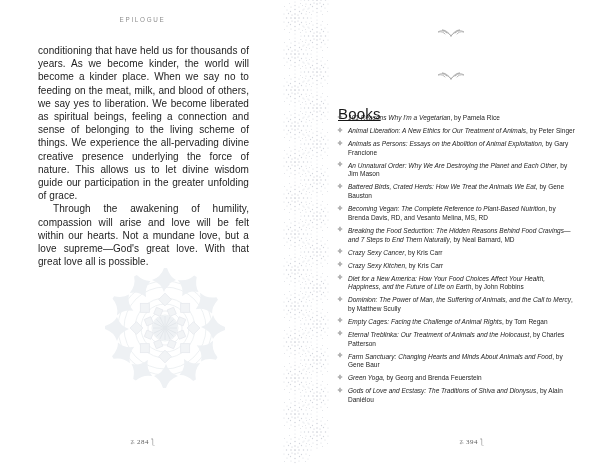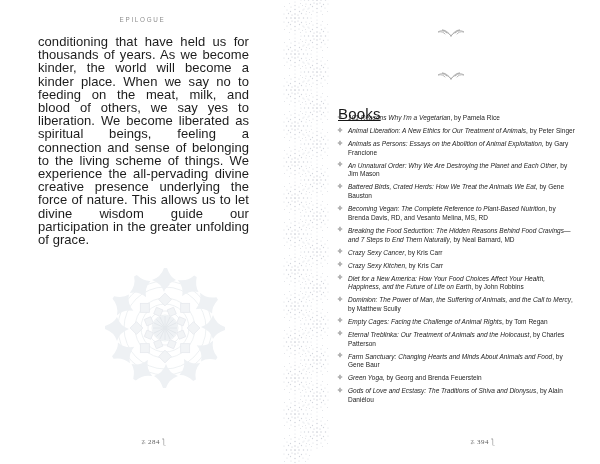--- a/index.html
+++ b/index.html
@@ -39,24 +39,24 @@
     text-align: center;
     font-size: 6.3px;
     letter-spacing: 1.7px;
     color: #8d8d8d;
     font-family: "Liberation Sans", sans-serif;
   }
 
   #left-body {
     position: absolute;
     left: 38px;
-    top: 35px;
+    top: 44px;
     width: 211px;
     font-family: "Liberation Sans", sans-serif;
-    font-size: 13px;
+    font-size: 10px;
     line-height: 13.2px;
     text-align: justify;
     color: #1c1c1c;
     letter-spacing: 0.06px;
   }
   #left-body p { margin: 0; }
   #left-body p.indent { text-indent: 15px; }
 
   
   #mandala {
@@ -71,21 +71,20 @@
 
   .folio {
     position: absolute;
     bottom: 18px;
     width: 285px;
     text-align: center;
     font-size: 7px;
     color: #5d5d5d;
     letter-spacing: 0.5px;
     font-family: "Liberation Serif", serif;
-    padding-left: 11px;
   }
   .folio .orn {
     color: #9a9a9a;
     font-size: 8px;
     font-family: "Liberation Serif", serif;
   }
 
   
   #gutter {
     position: absolute;
@@ -177,20 +176,21 @@
 <body>
 
 <div id="spread">
 
   <div id="left-page">
 
     <div class="running-head">EPILOGUE</div>
 
     <div id="left-body">
         <p class="">conditioning that have held us for thousands of years. As we become kinder, the world will become a kinder place. When we say no to feeding on the meat, milk, and blood of others, we say yes to liberation. We become liberated as spiritual beings, feeling a connection and sense of belonging to the living scheme of things. We experience the all-pervading divine creative presence underlying the force of nature. This allows us to let divine wisdom guide our participation in the greater unfolding of grace.</p>
+        <p class="indent">Through the awakening of humility, compassion will arise and love will be felt within our hearts. Not a mundane love, but a love supreme—God's great love. With that great love all is possible.</p>
       </div>
 
     <svg id="mandala" viewBox="0 0 130 130" aria-hidden="true">
       <g stroke="#eceff2" fill="none" stroke-width="0.9">
         <circle cx="65" cy="65" r="47"></circle>
         <circle cx="65" cy="65" r="41"></circle>
         <circle cx="65" cy="65" r="30"></circle>
         <circle cx="65" cy="65" r="24"></circle>
         <circle cx="65" cy="65" r="17"></circle>
         <circle cx="65" cy="65" r="13"></circle>

